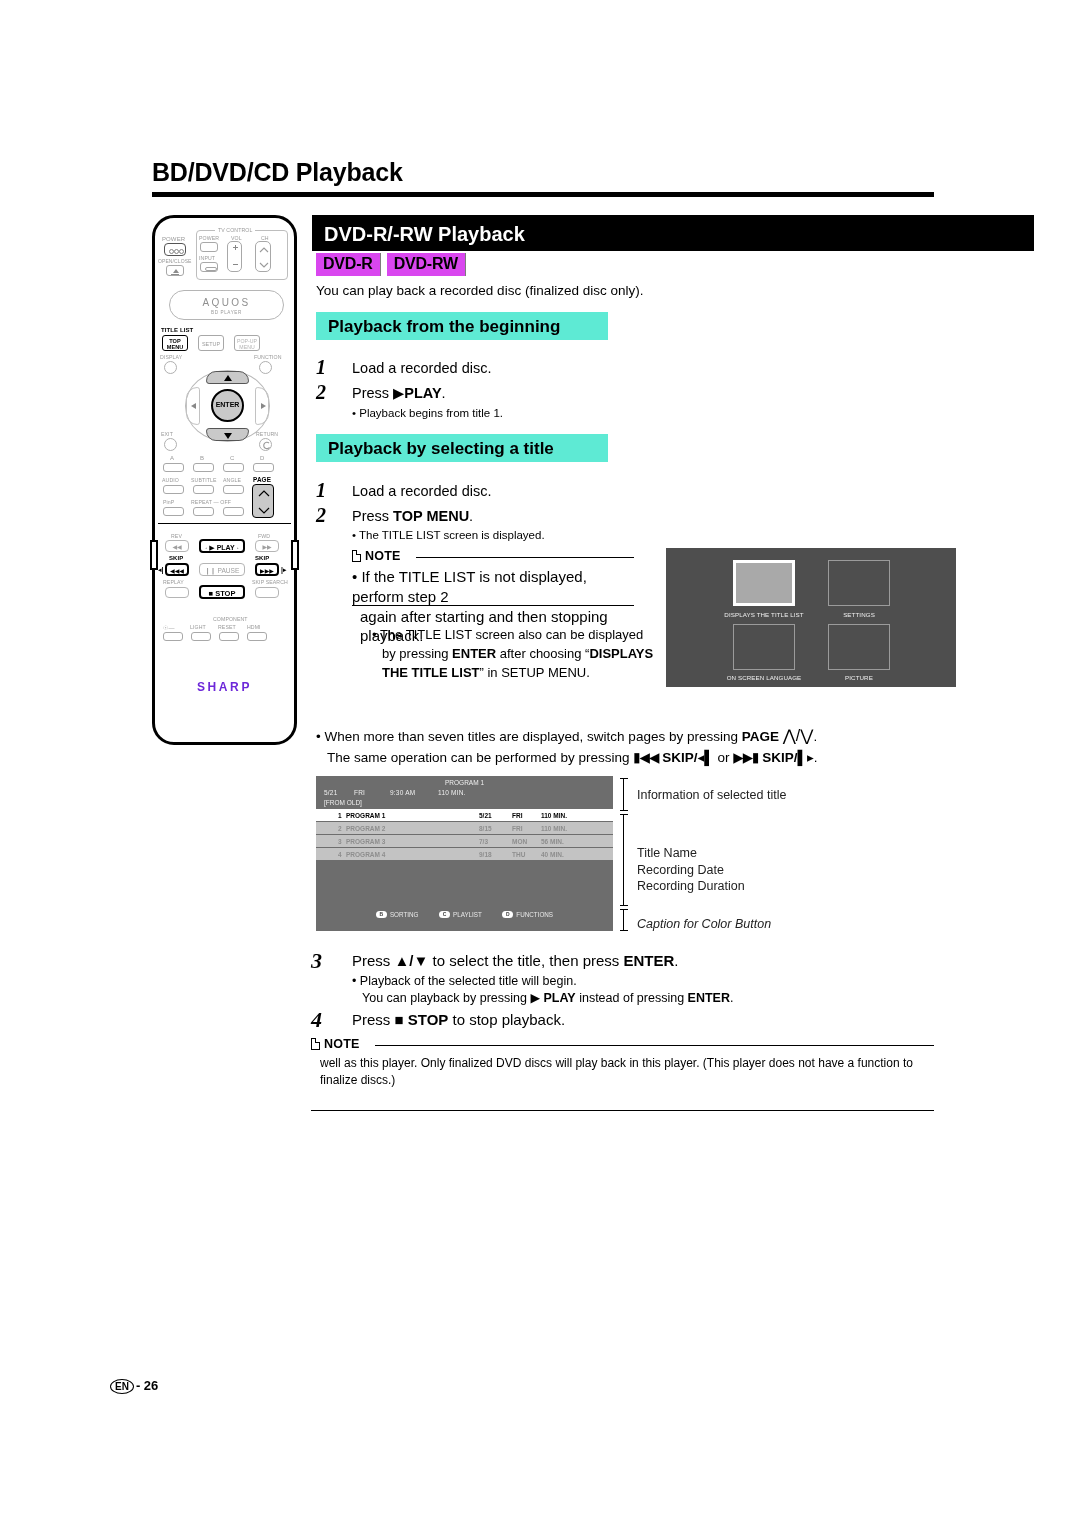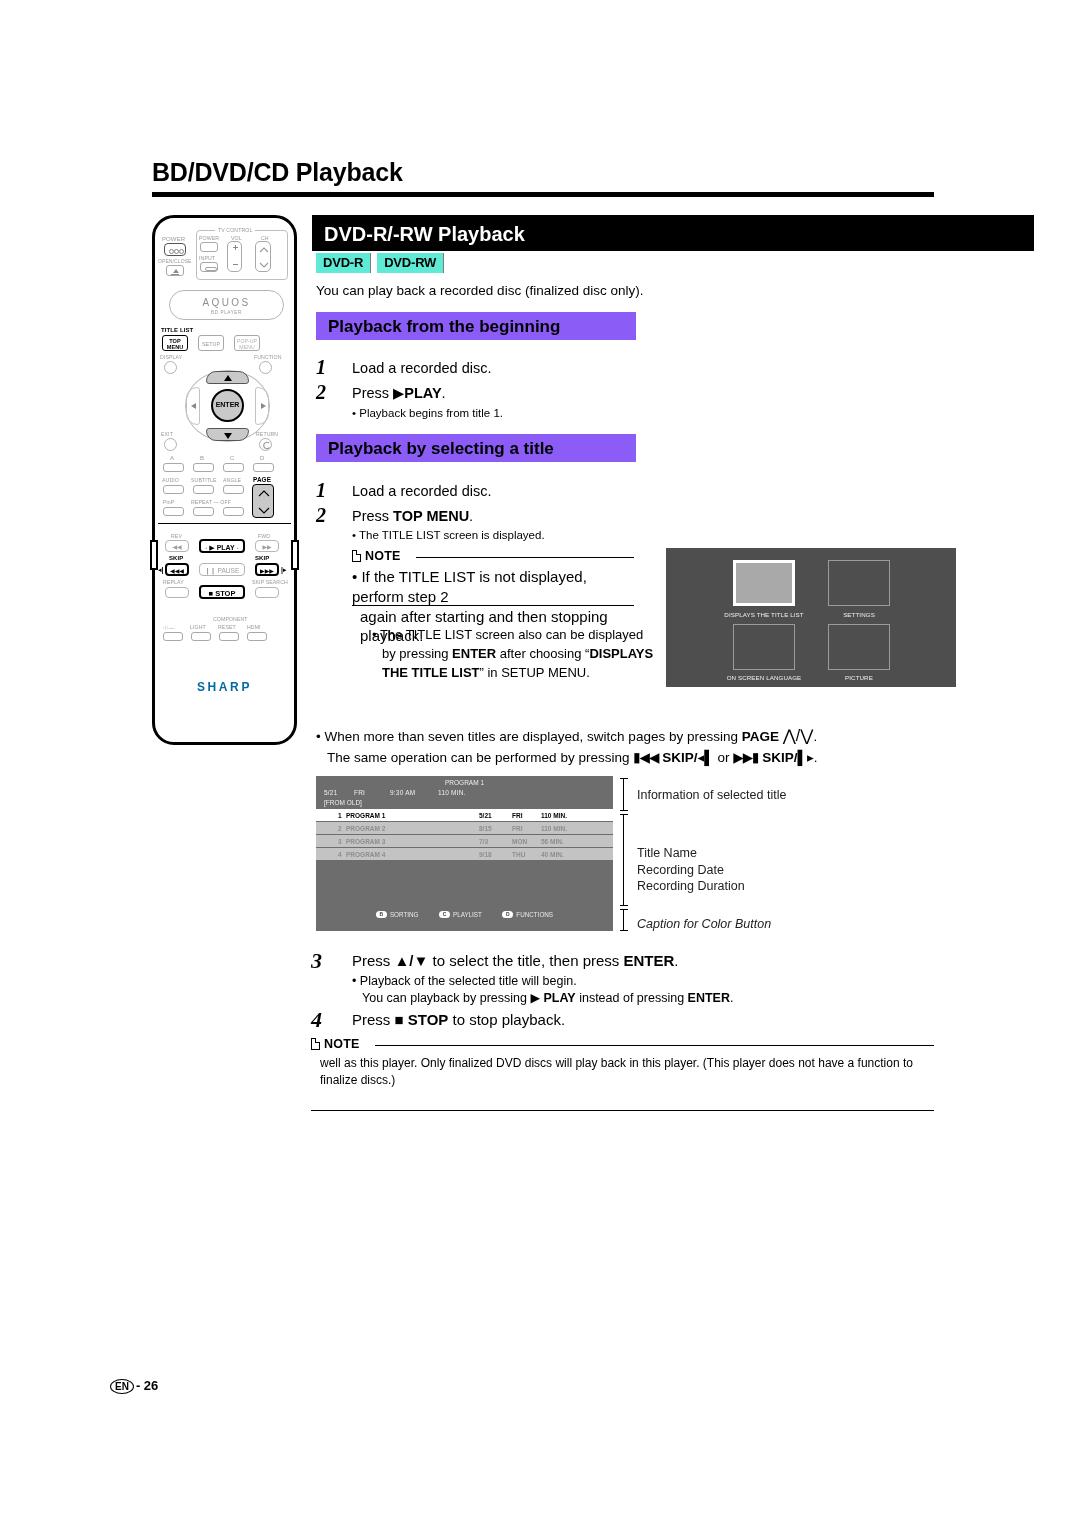--- a/index.html
+++ b/index.html
@@ -61,38 +61,38 @@
   .dp-enter span{position:absolute;left:0;right:0;top:10px;text-align:center;font-size:7px;
     font-weight:bold;color:#000;}
   .tri{position:absolute;width:0;height:0;}
 
   
   .cbtn{position:absolute;width:13px;height:13px;border-radius:50%;border:1px solid #b0b0b0;
     box-sizing:border-box;background:#fff;}
   .pbtn{position:absolute;box-sizing:border-box;border:1px solid #b5b5b5;border-radius:4px;background:#fff;
     font-size:6px;color:#a0a0a0;text-align:center;}
   .pbtn.on{border:2px solid #000;color:#000;font-weight:bold;}
-  .sharp{position:absolute;left:0;right:0;top:462px;text-align:center;color:#0369a1;
+  .sharp{position:absolute;left:0;right:0;top:462px;text-align:center;color:#6d28d9;
     font-size:12px;font-weight:bold;letter-spacing:2.6px;}
   .rm-divider{position:absolute;left:3px;top:305px;width:133px;height:1px;background:#000;}
   .side-nub{position:absolute;width:4px;height:26px;background:#fff;border:2px solid #000;}
   .blackbar{
     position:absolute;left:312px;top:215px;width:722px;height:36px;background:#000;
   }
   .blackbar span{position:absolute;left:12px;top:8px;color:#fff;font-size:20px;font-weight:bold;}
 
   .badges{position:absolute;left:316px;top:253px;display:flex;gap:6px;}
-  .badge{background:#5eead4;border-right:1px solid #7d7d7d;padding:2px 7px 3px 7px;
-    font-size:13px;font-weight:bold;letter-spacing:-.2px;}
+  .badge{background:#d946ef;border-right:1px solid #7d7d7d;padding:2px 7px 3px 7px;
+    font-size:16px;font-weight:bold;letter-spacing:-.2px;}
 
   .intro{position:absolute;left:316px;top:283px;font-size:13.5px;white-space:nowrap;}
 
   .secthead{
-    position:absolute;background:#8b5cf6;height:28px;
-    font-size:17px;font-weight:bold;padding-left:28px;
+    position:absolute;background:#5eead4;height:28px;
+    font-size:17px;font-weight:bold;
   }
   .secthead span{position:absolute;left:12px;top:5px;white-space:nowrap;}
   .sh1{left:316px;top:312px;width:292px;}
   .sh2{left:316px;top:434px;width:292px;}
 
   .stepnum{position:absolute;font-size:20px;font-weight:bold;font-style:italic;font-family:"Liberation Serif",serif;}
   .steptxt{position:absolute;font-size:14.5px;white-space:nowrap;}
   .sub{position:absolute;font-size:11.5px;white-space:nowrap;}
   .sub b{font-weight:bold;}
 

